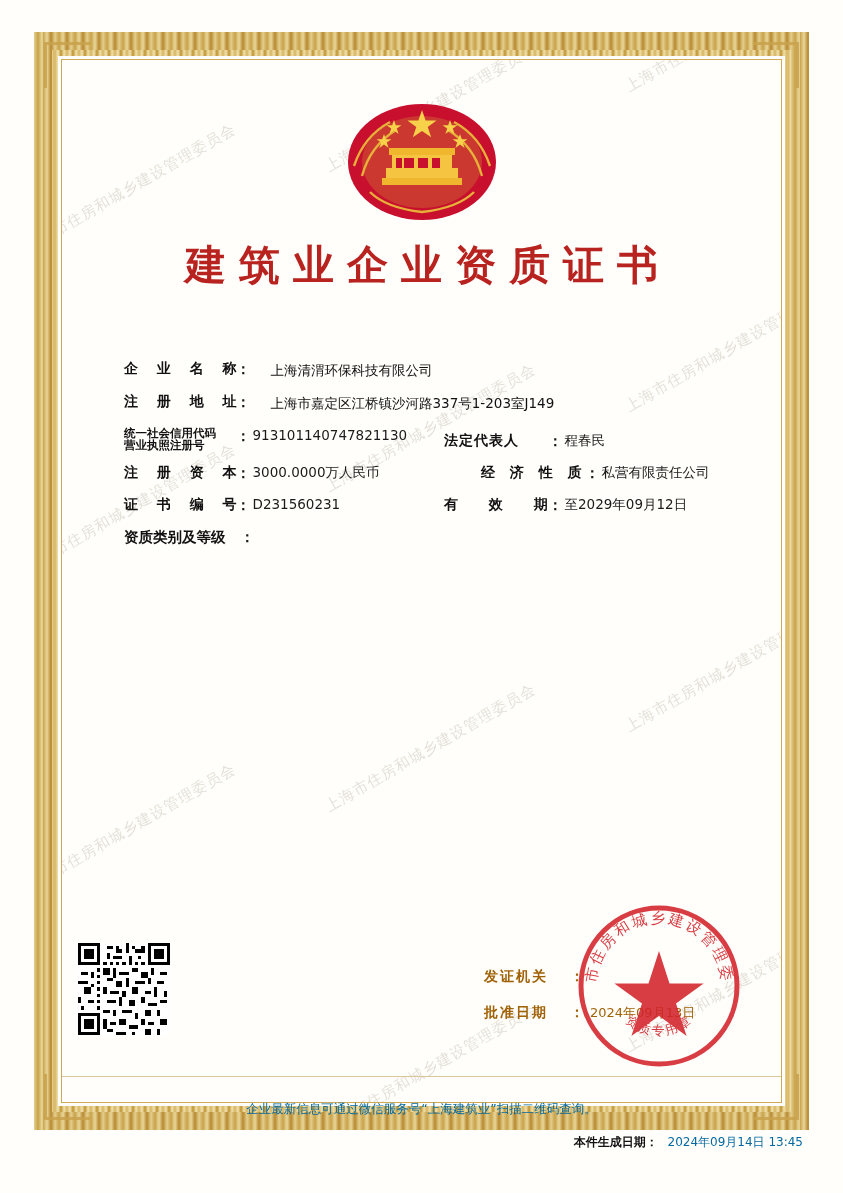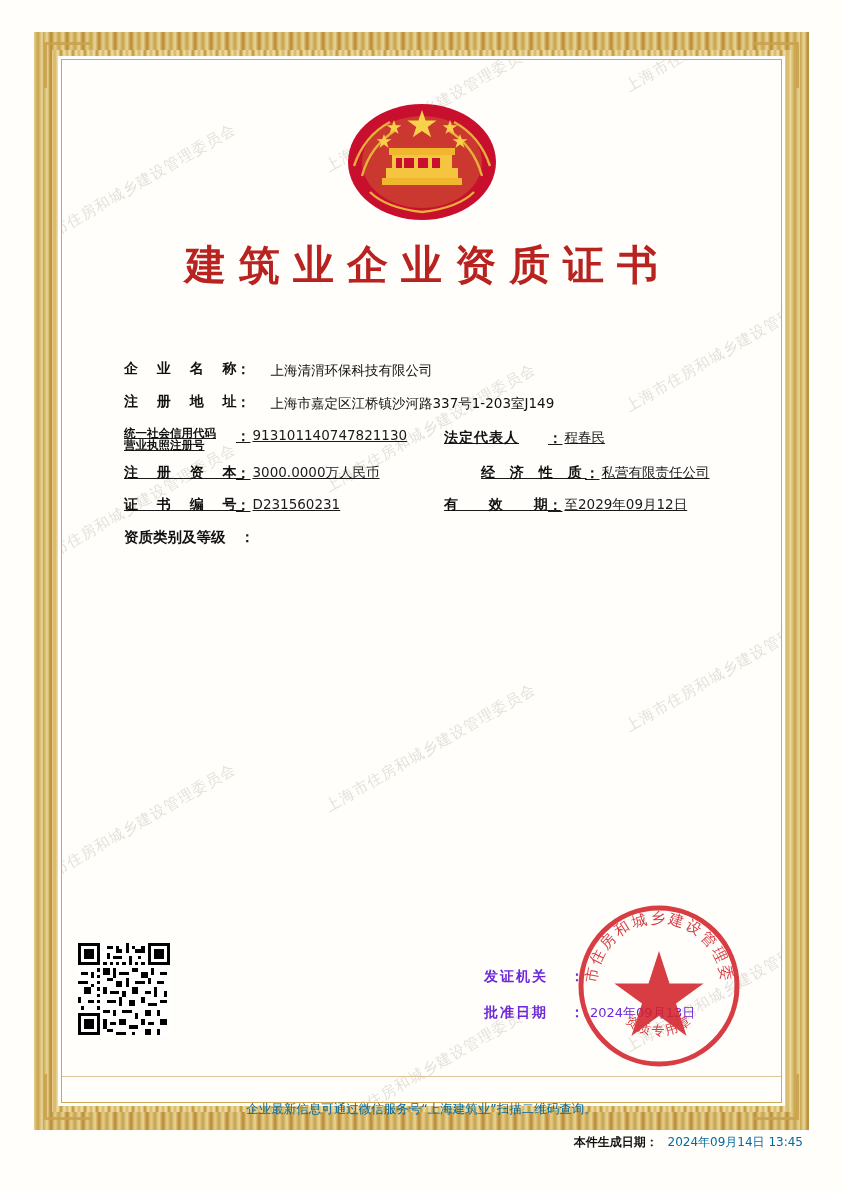--- a/index.html
+++ b/index.html
@@ -159,21 +159,21 @@
   .lbl.cat { width: 116px; letter-spacing: 0px; font-size: 14.5px; }
   .colon { flex: 0 0 auto; font-weight: bold; }
   .val {
     flex: 1 1 auto;
     padding-left: 2px;
     font-size: 13.5px;
     color: #111;
     line-height: 1.5;
     margin-left: 18px;
   }
-  .row-split { display: flex; align-items: center; margin-bottom: 13px; text-decoration: underline; }
+  .row-split { display: flex; align-items: flex-end; margin-bottom: 13px; }
   .half-l { display: flex; width: 320px; flex: 0 0 320px; align-items: flex-start; }
   .half-r { display: flex; flex: 1 1 auto; align-items: flex-start; }
   .lbl.r5 { width: 104px; letter-spacing: 5px; margin-left: 37px; }
   .lbl.r-legal { width: 104px; letter-spacing: 1px; }
   .lbl.r-valid { width: 104px; letter-spacing: 13px; }
   .val-r { font-size: 13.5px; padding-left: 2px; }
 
   
   .qr {
     position: absolute;
@@ -185,21 +185,21 @@
     background: #fff;
   }
 
   
   .issuer {
     position: absolute;
     left: 484px;
     top: 968px;
     z-index: 4;
     font-size: 14px;
-    color: #6d28d9;
+    color: #a16207;
   }
   .issuer .irow { display: flex; margin-bottom: 18px; align-items: center; }
   .issuer .ilbl { font-weight: bold; width: 86px; letter-spacing: 2px; white-space: nowrap; }
   .issuer .ival { font-size: 13px; padding-left: 6px; }
 
   
   .seal {
     position: absolute;
     left: 576px;
     top: 903px;

